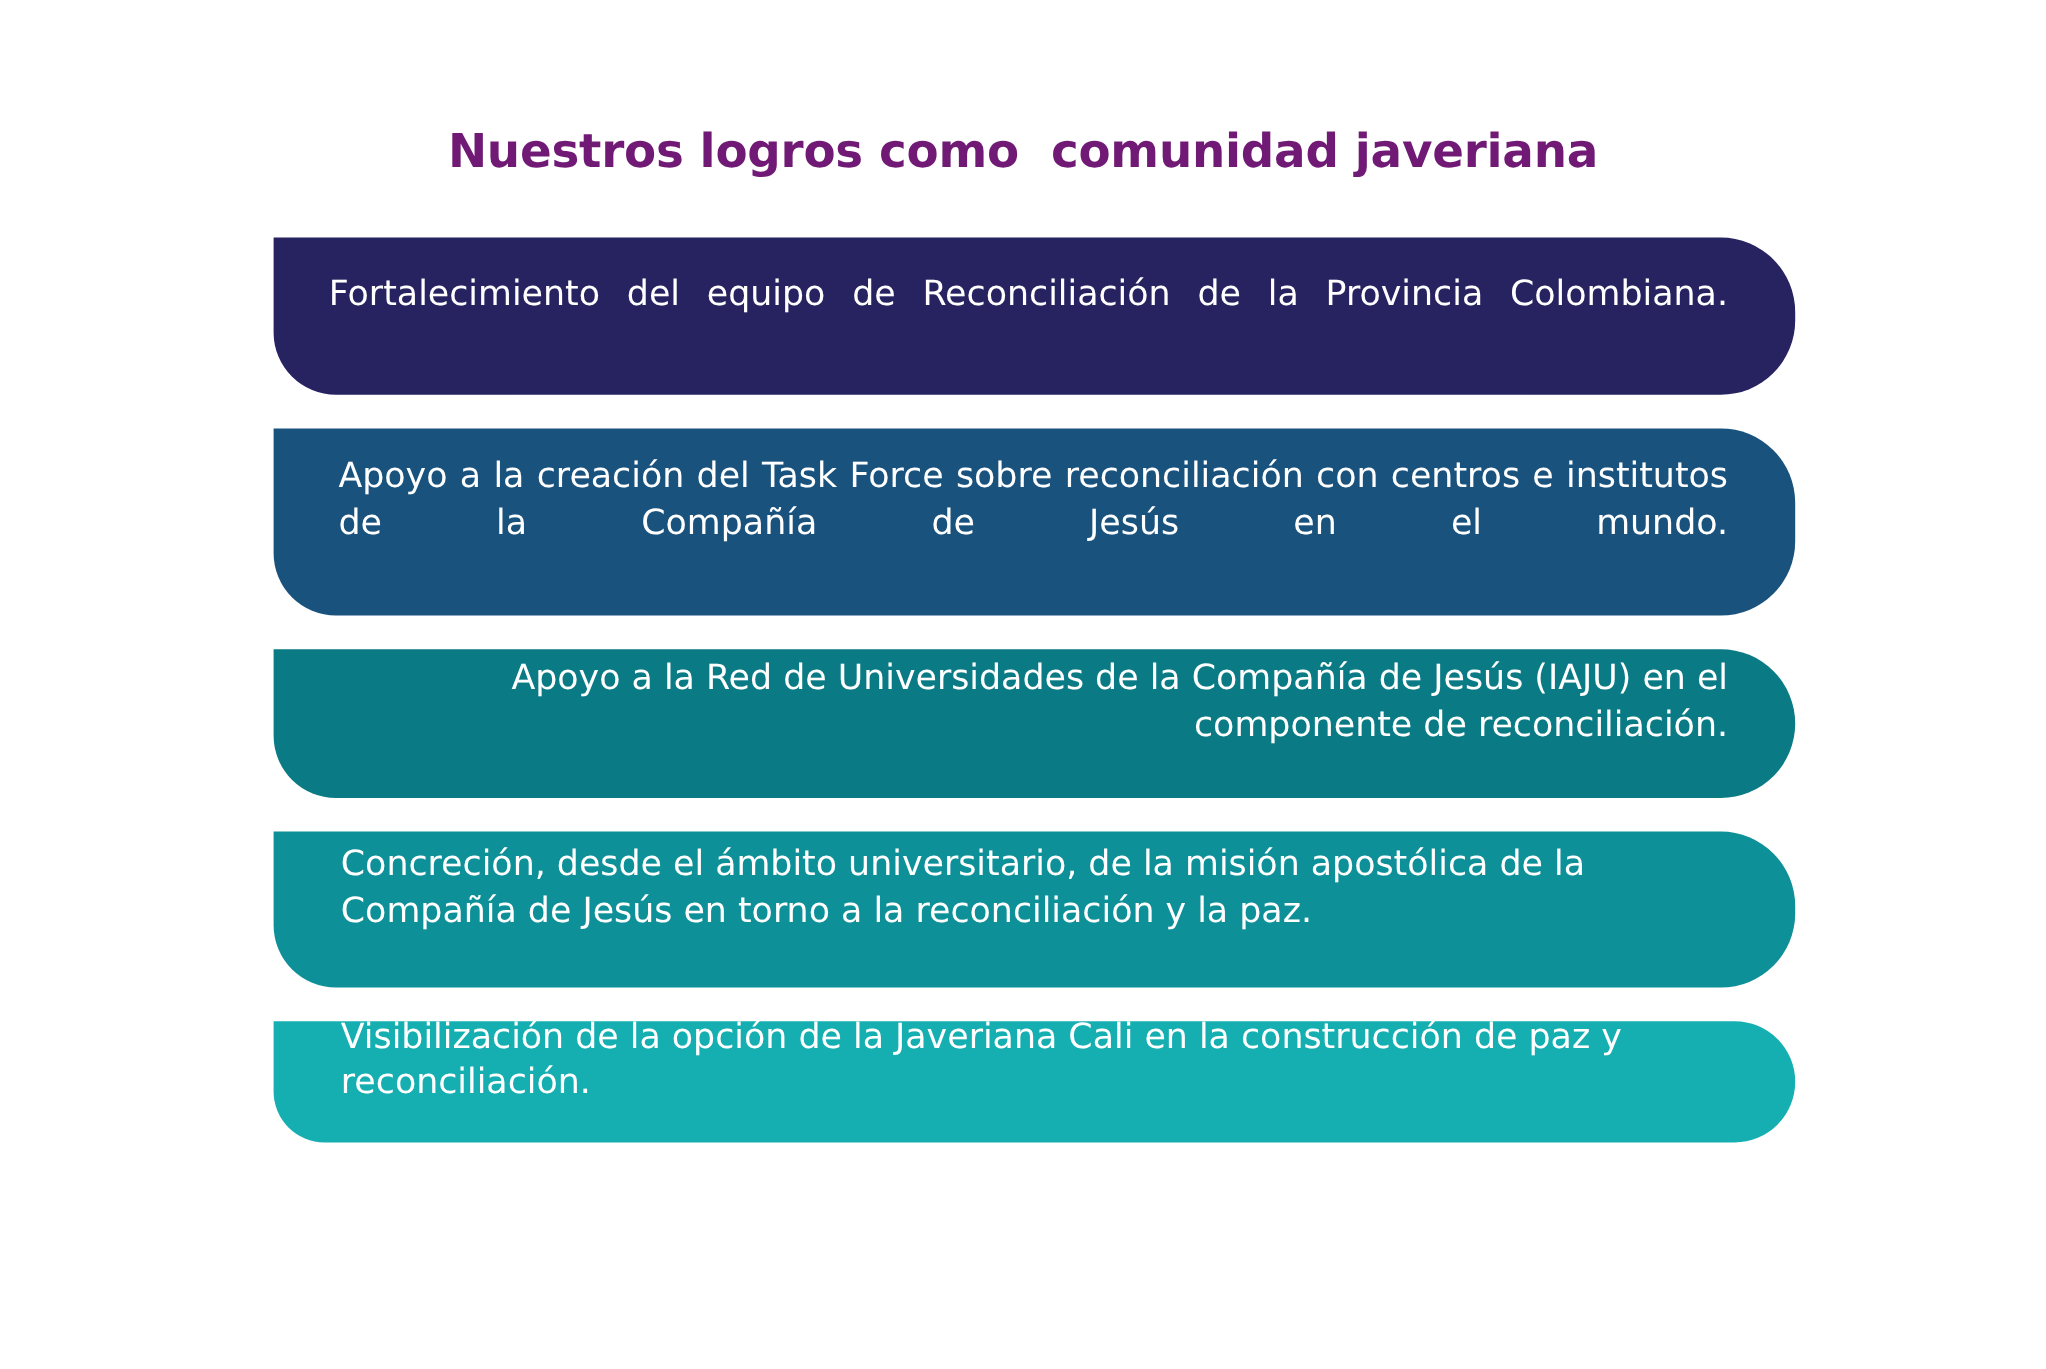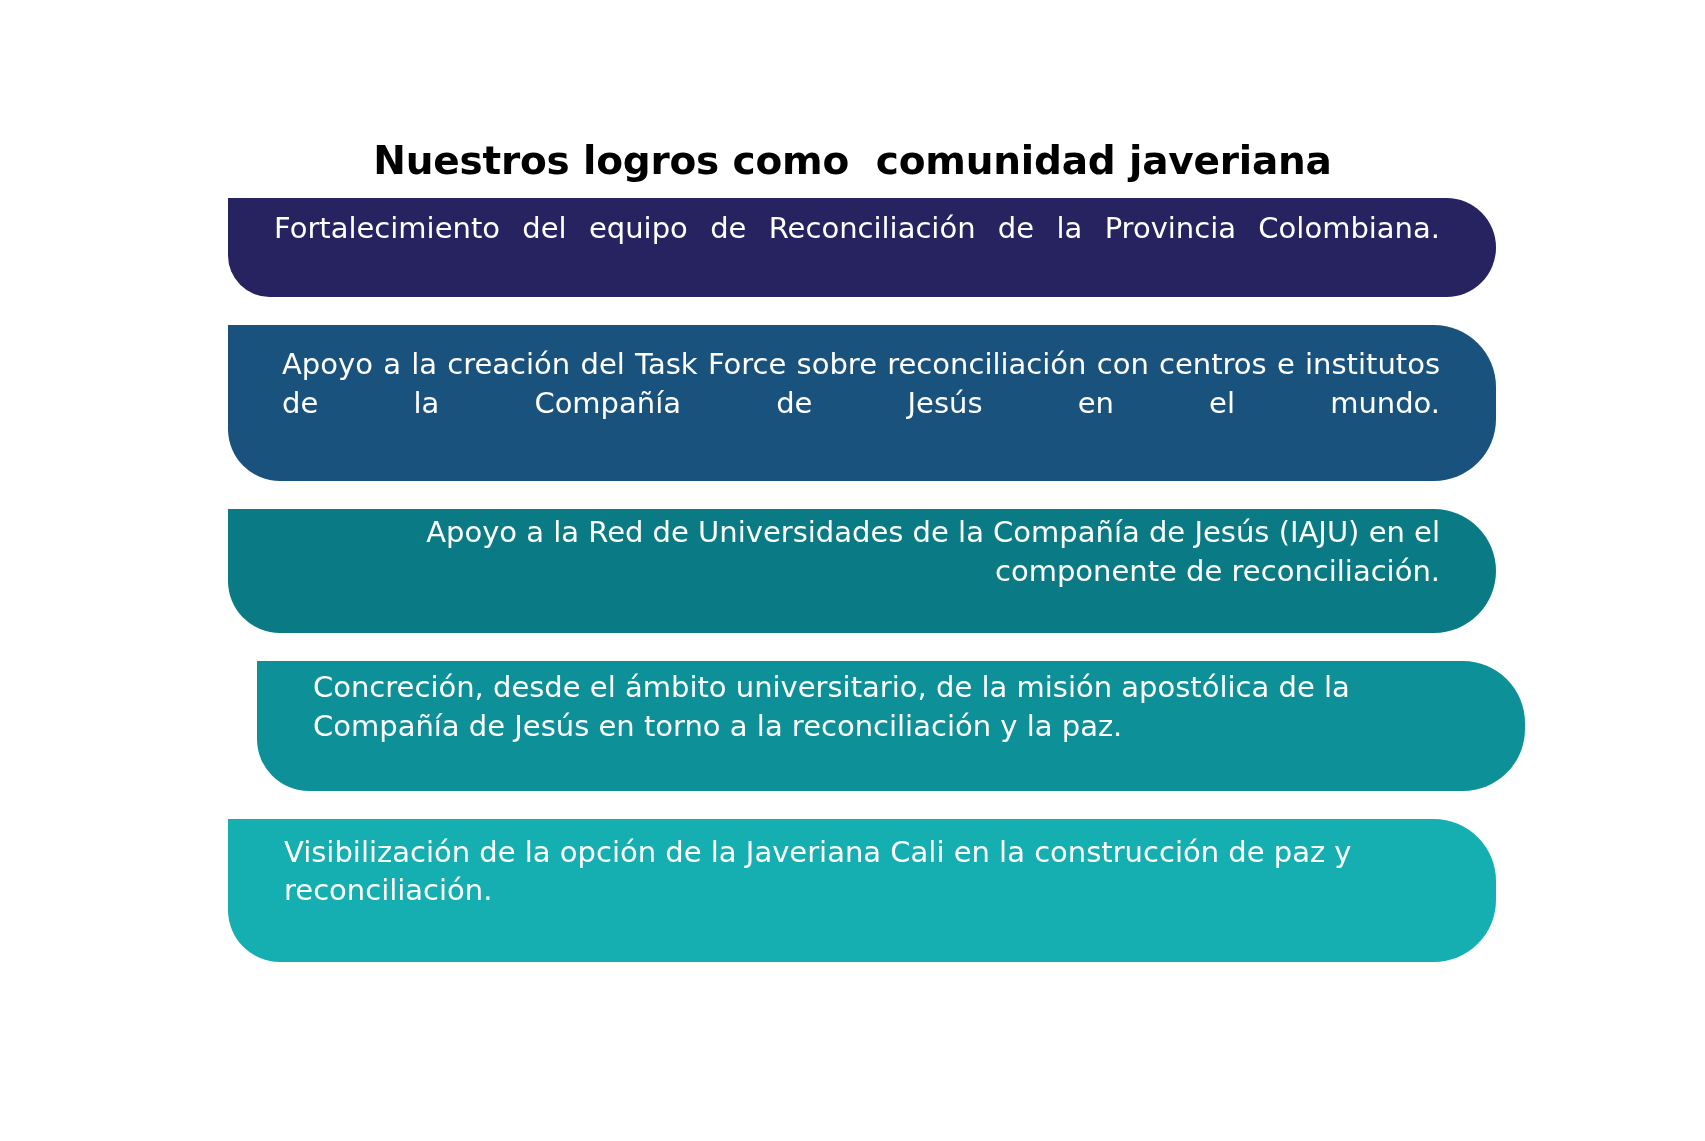--- a/index.html
+++ b/index.html
@@ -63,45 +63,45 @@
     color: #ffffff;
     font-family: "DejaVu Sans", sans-serif;
     font-weight: normal;
     font-size: 29px;
     line-height: 1.33;
     text-align: justify;
     width: 100%;
   }
 
   
-  .bar-1 { height: 99px; }
+  .bar-1 { height: 131px; }
   .bar-2 { height: 156px; margin-bottom: 28px; }
   .bar-3 { height: 124px; margin-bottom: 28px; }
-  .bar-4 { height: 130px; margin-bottom: 28px; margin-left: 29px; }
-  .bar-5 { height: 143px; margin-bottom: 0; }
+  .bar-4 { height: 130px; margin-bottom: 28px; }
+  .bar-5 { height: 101px; margin-bottom: 0; }
 
   .bar-1 .bar-text { text-align: justify; }
   .bar-2 .bar-text { text-align: justify; padding-left: 8px; }
   .bar-3 .bar-text { text-align: right; }
   .bar-4 .bar-text { text-align: left; padding-left: 10px; }
   .bar-5 .bar-text { text-align: left; padding-left: 10px; }
 
   
   .bar-text::after {
     content: "";
     display: inline-block;
     width: 100%;
   }
 </style>
 </head>
 <body style="background: rgb(255, 255, 255);">
 
 <div class="slide" style="background: rgb(255, 255, 255);">
 
-  <div class="title" style="color: #000000; margin-top: 34px;">Nuestros logros como  comunidad javeriana</div>
+  <div class="title" style="color: #701a75;">Nuestros logros como  comunidad javeriana</div>
 
   <div class="bars">
 
     <div class="bar bar-1" style="background-color: rgb(39, 34, 96);">
       <div class="bar-text">Fortalecimiento del equipo de Reconciliación de la Provincia Colombiana.</div>
     </div>
 
     <div class="bar bar-2" style="background-color: rgb(26, 82, 126);">
       <div class="bar-text">Apoyo a la creación del Task Force sobre reconciliación con centros e institutos de la Compañía de Jesús en el mundo.</div>
     </div>

